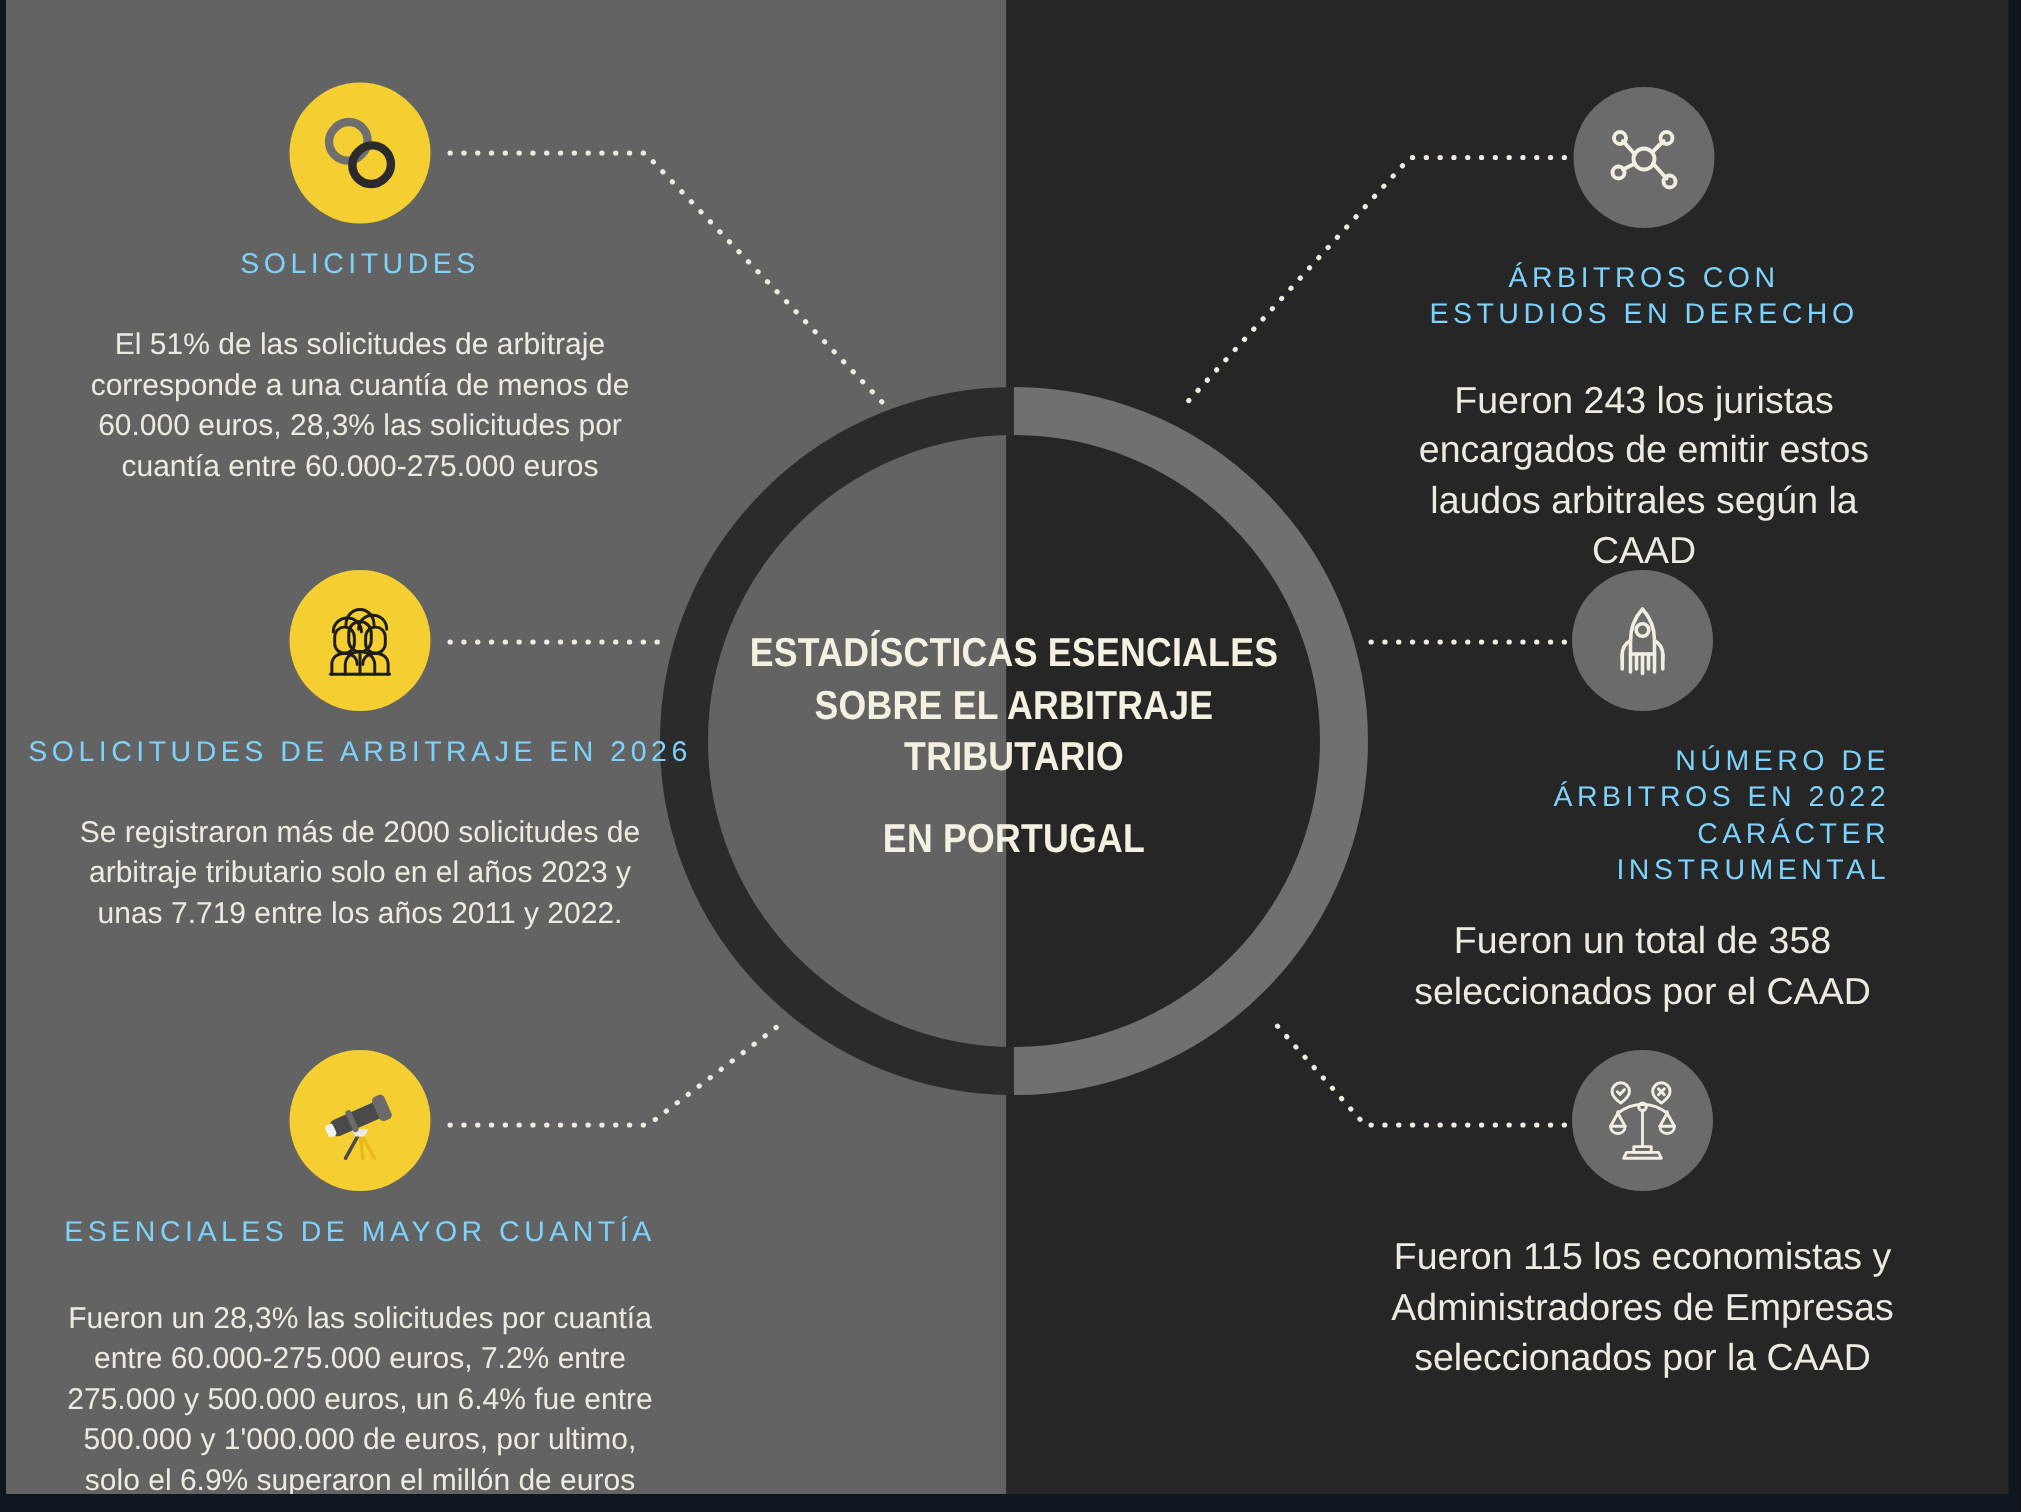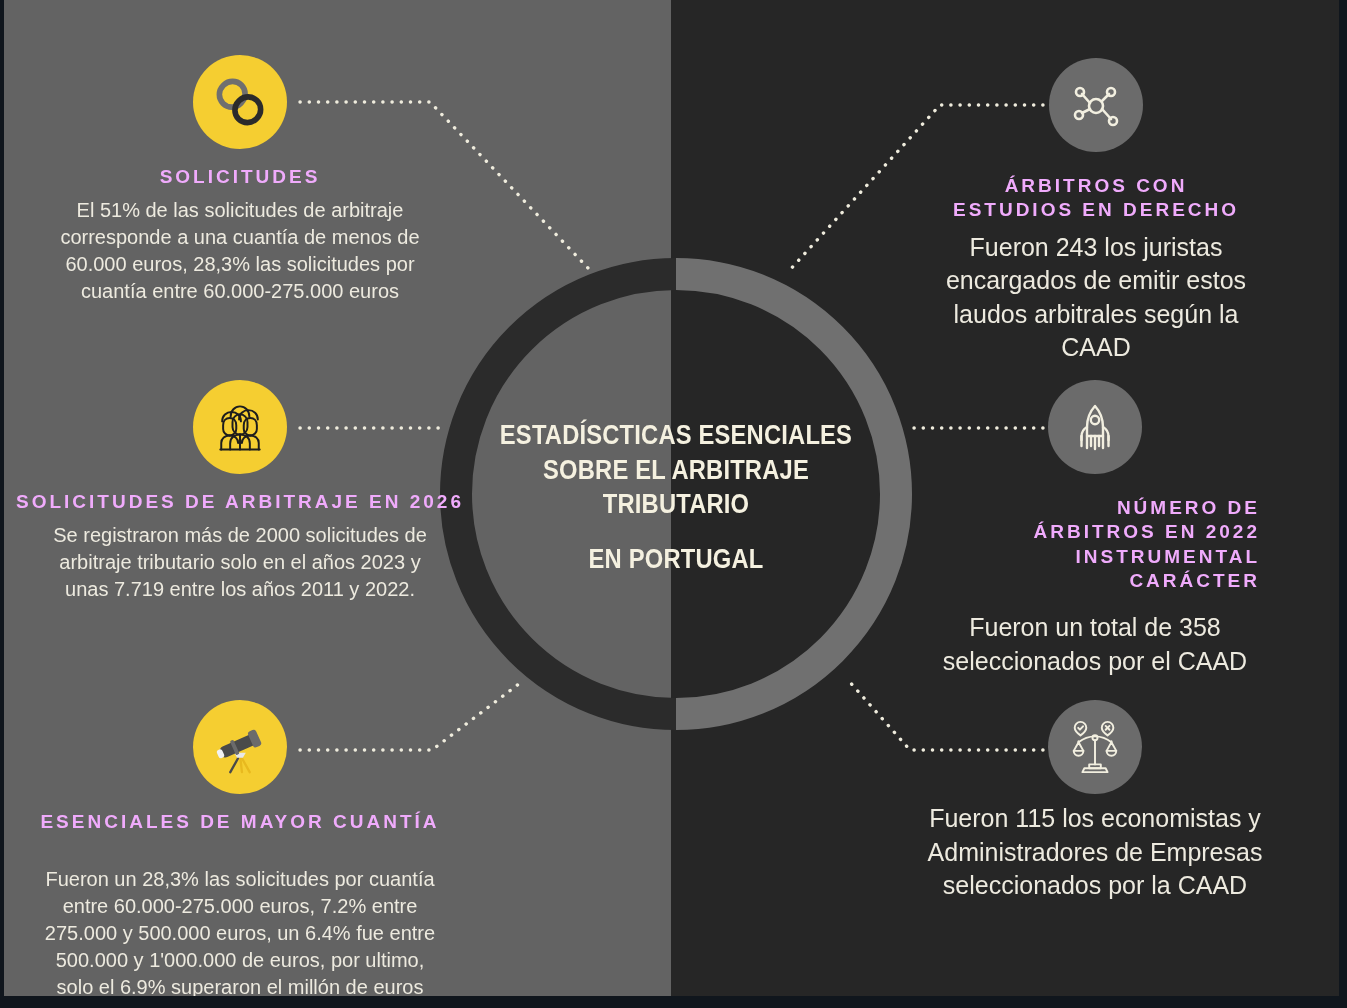--- a/index.html
+++ b/index.html
@@ -103,31 +103,31 @@
     border-radius: 50%;
     margin: 0 auto;
     display: flex;
     align-items: center;
     justify-content: center;
   }
   .icon-badge.yellow { background: #F5CE31; }
   .icon-badge.gray   { background: #6B6B6B; }
 
   .card-title {
-    color: #f0abfc;
-    font-weight: 700;
+    color: #7dd3fc;
+    font-weight: 400;
     letter-spacing: 3.0px;
     line-height: 1.28;
     margin-top: 16px;
   }
   .card-body {
     color: #EDEADF;
     font-weight: 400;
     line-height: 1.34;
-    margin-top: 8px;
+    margin-top: 28px;
   }
 
   
   .col-left .card-title { font-size: 19px; }
   .col-left .card-body  { font-size: 20px; }
   .col-right .card-title { font-size: 19px; }
   .col-right .card-body  { font-size: 25px; }
 
   
   .conn { position: absolute; }
@@ -278,22 +278,22 @@
           <path d="M24 37v10"></path>
           <path d="M28 37v13"></path>
           <path d="M32 37v10"></path>
           <path d="M36 37v12"></path>
           <path d="M41.5 37v10"></path>
         </svg>
       </div>
       <div class="card-title" style="margin-top:22px;text-align:right;">
         <div>NÚMERO DE</div>
         <div>ÁRBITROS EN 2022</div>
+        <div>CARÁCTER</div>
         <div>INSTRUMENTAL</div>
-        <div>CARÁCTER</div>
       </div>
       <div class="card-body" style="padding:0 10px; margin-top:18px;">Fueron un total de 358 seleccionados por el CAAD</div>
     </div>
 
     <div class="card" style="left:895px; top:700px; width:400px;">
       <div class="icon-badge gray">
         <svg width="58" height="58" viewBox="0 0 60 60" fill="none" stroke="#F2EFE0" stroke-width="2" stroke-linecap="round" stroke-linejoin="round">
 
           <path d="M15 4c3.3 0 6 2.7 6 6 0 3.6-6 8-6 8s-6-4.4-6-8c0-3.3 2.7-6 6-6z"></path>
           <path d="M12.6 10.2l1.8 1.8 3.2-3.4"></path>

